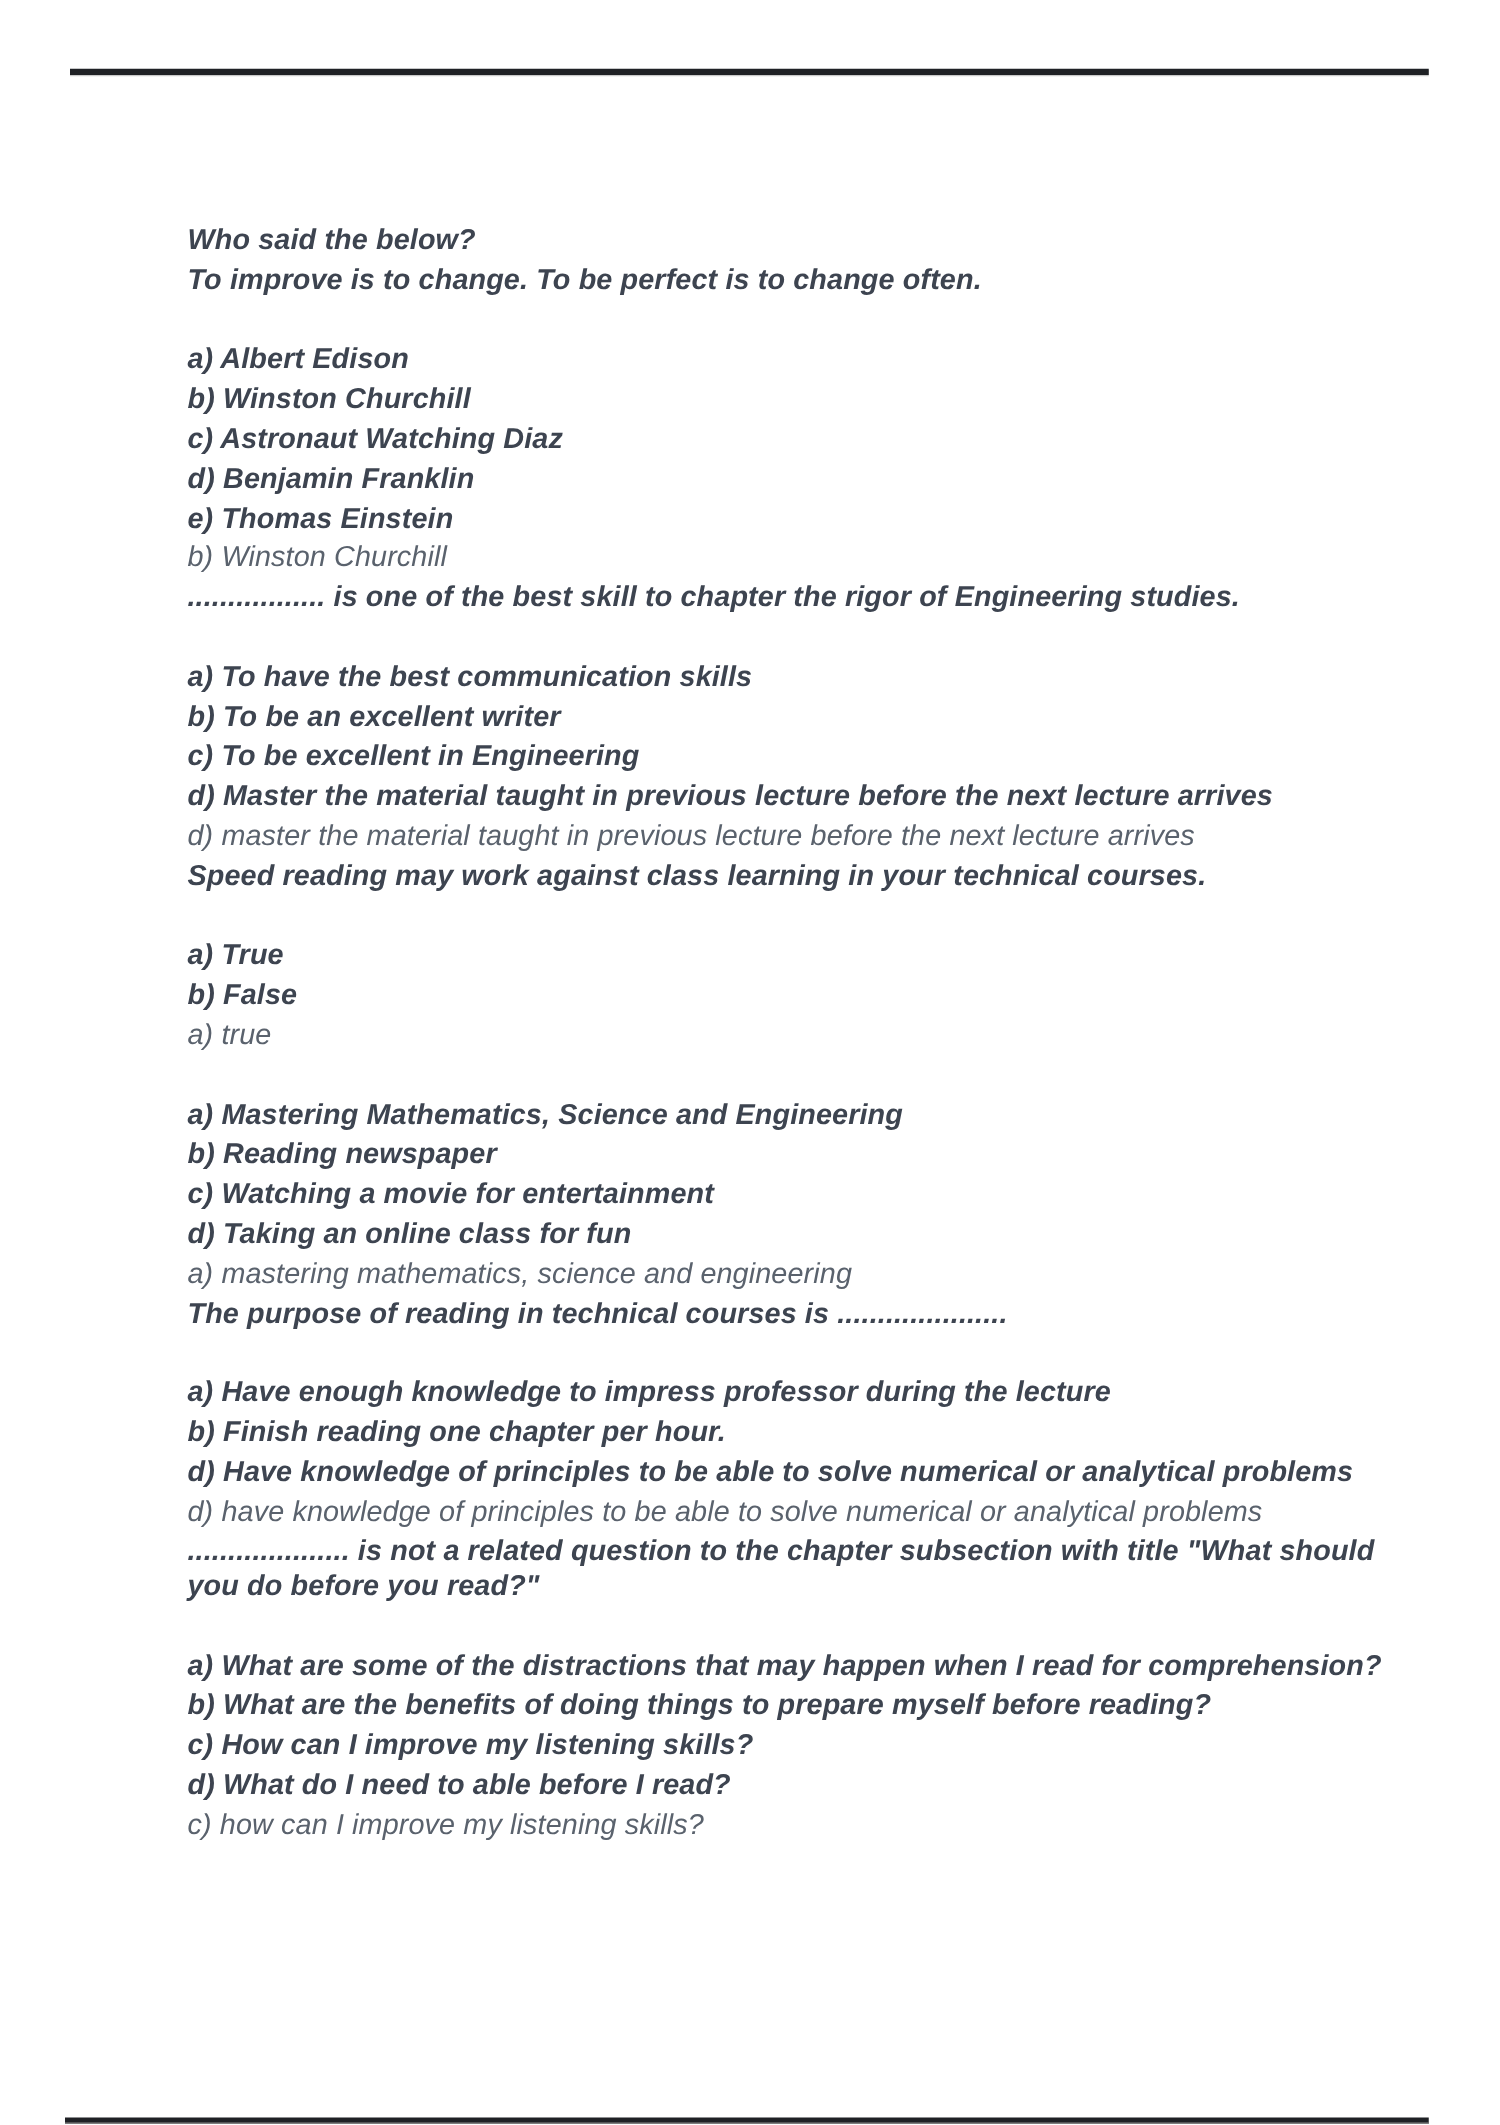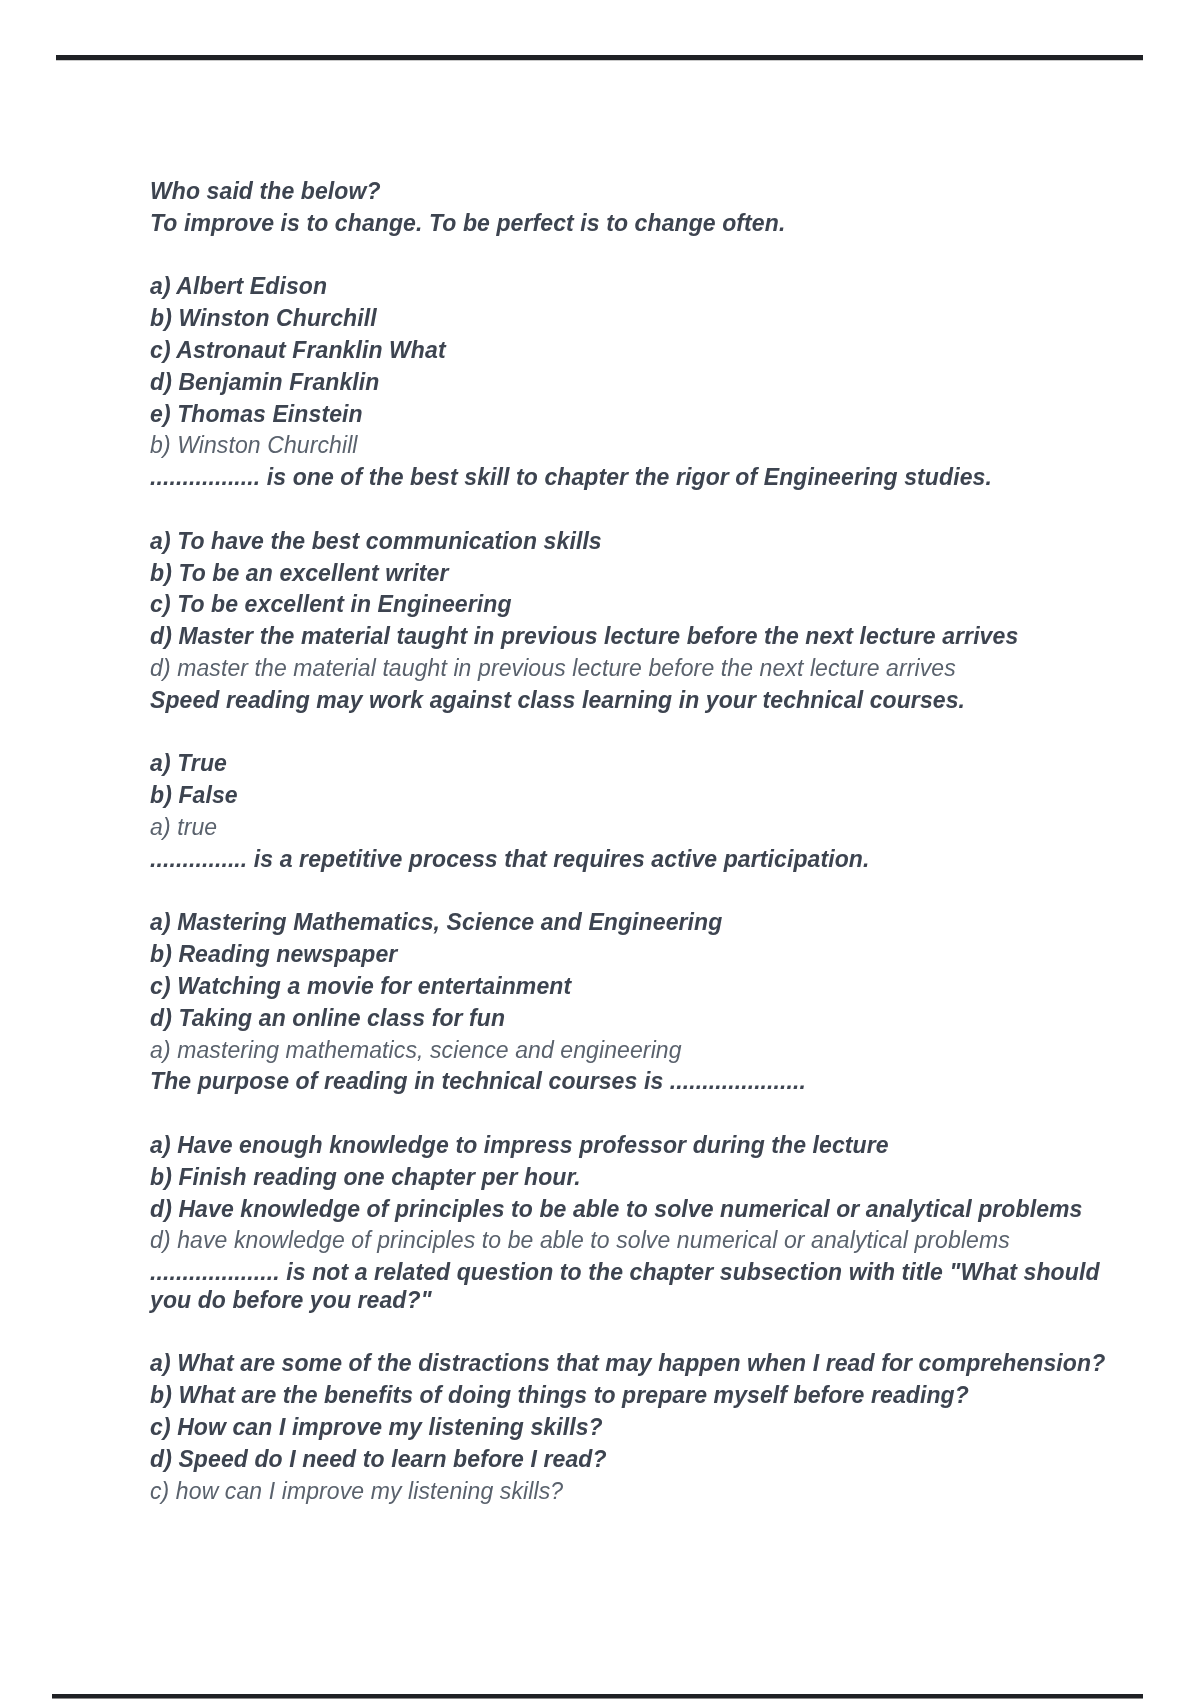--- a/index.html
+++ b/index.html
@@ -61,21 +61,21 @@
 
 <div class="rule top"></div>
 
 <div class="doc" id="doc">
     <div class="question">
       <p class="prompt-line">Who said the below?</p>
       <p class="prompt-line">To improve is to change. To be perfect is to change often.</p>
       <div class="spacer"></div>
       <p class="option-line">a) Albert Edison</p>
       <p class="option-line">b) Winston Churchill</p>
-      <p class="option-line">c) Astronaut Franklin What</p>
+      <p class="option-line">c) Astronaut Watching Diaz</p>
       <p class="option-line">d) Benjamin Franklin</p>
       <p class="option-line">e) Thomas Einstein</p>
       <p class="answer-line">b) Winston Churchill</p>
     </div>
     <div class="question">
       <p class="prompt-line">................. is one of the best skill to chapter the rigor of Engineering studies.</p>
       <div class="spacer"></div>
       <p class="option-line">a) To have the best communication skills</p>
       <p class="option-line">b) To be an excellent writer</p>
       <p class="option-line">c) To be excellent in Engineering</p>
@@ -83,21 +83,20 @@
       <p class="answer-line">d) master the material taught in previous lecture before the next lecture arrives</p>
     </div>
     <div class="question">
       <p class="prompt-line">Speed reading may work against class learning in your technical courses.</p>
       <div class="spacer"></div>
       <p class="option-line">a) True</p>
       <p class="option-line">b) False</p>
       <p class="answer-line">a) true</p>
     </div>
     <div class="question">
-      <p class="prompt-line">............... is a repetitive process that requires active participation.</p>
       <div class="spacer"></div>
       <p class="option-line">a) Mastering Mathematics, Science and Engineering</p>
       <p class="option-line">b) Reading newspaper</p>
       <p class="option-line">c) Watching a movie for entertainment</p>
       <p class="option-line">d) Taking an online class for fun</p>
       <p class="answer-line">a) mastering mathematics, science and engineering</p>
     </div>
     <div class="question">
       <p class="prompt-line">The purpose of reading in technical courses is .....................</p>
       <div class="spacer"></div>
@@ -105,18 +104,18 @@
       <p class="option-line">b) Finish reading one chapter per hour.</p>
       <p class="option-line">d) Have knowledge of principles to be able to solve numerical or analytical problems</p>
       <p class="answer-line">d) have knowledge of principles to be able to solve numerical or analytical problems</p>
     </div>
     <div class="question">
       <p class="prompt-line">.................... is not a related question to the chapter subsection with title "What should you do before you read?"</p>
       <div class="spacer"></div>
       <p class="option-line">a) What are some of the distractions that may happen when I read for comprehension?</p>
       <p class="option-line">b) What are the benefits of doing things to prepare myself before reading?</p>
       <p class="option-line">c) How can I improve my listening skills?</p>
-      <p class="option-line">d) Speed do I need to learn before I read?</p>
+      <p class="option-line">d) What do I need to able before I read?</p>
       <p class="answer-line">c) how can I improve my listening skills?</p>
     </div>
   </div>
 
 <div class="rule bottom"></div>
 
 </body></html>

